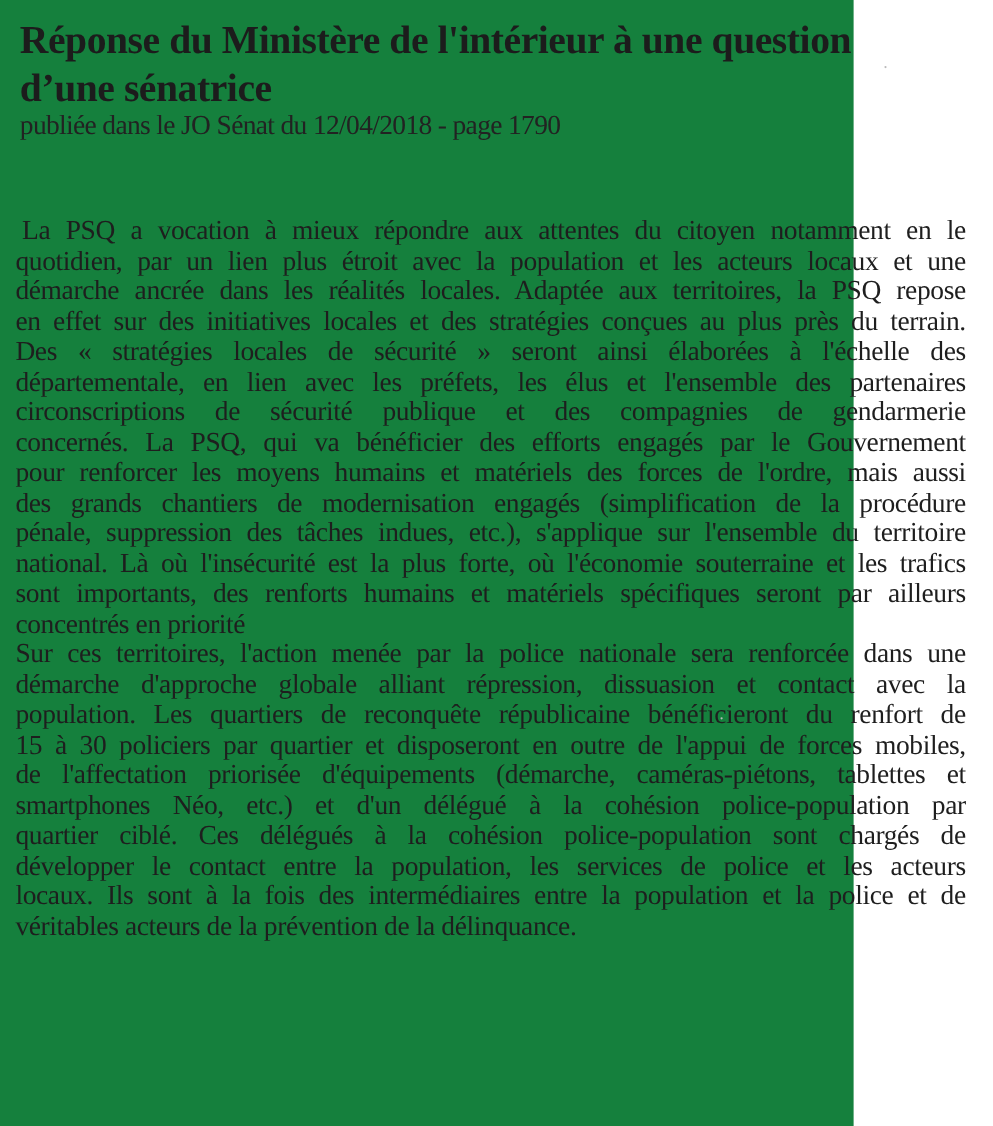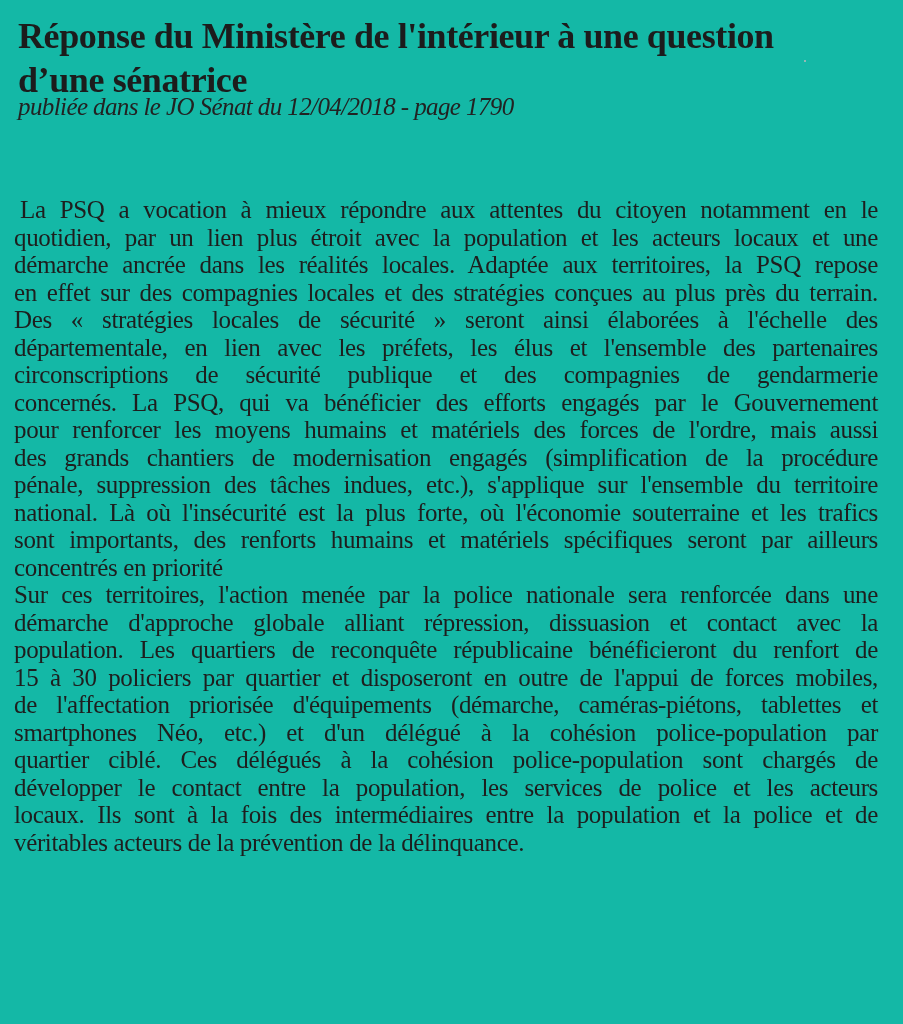--- a/index.html
+++ b/index.html
@@ -12,23 +12,23 @@
       height: 1024px;
       overflow: hidden;
       position: relative;
       font-family: "Liberation Serif", "DejaVu Serif", serif;
       color: #1a1a1a;
     }
     .page {
       position: absolute;
       left: 0;
       top: 0;
-      width: 903px;
+      width: 776px;
       height: 1024px;
-      background: #14b8a6;
+      background: #15803d;
     }
     .title {
       position: absolute;
       left: 18px;
       top: 14px;
       width: 870px;
       margin: 0;
       font-family: "Liberation Serif", "DejaVu Serif", serif;
       font-weight: bold;
       font-size: 36px;
@@ -36,28 +36,27 @@
       color: #1c1c1c;
       letter-spacing: -0.4px;
     }
     .title .line {
       display: block;
       white-space: nowrap;
     }
     .subtitle {
       position: absolute;
       left: 18px;
-      top: 92px;
+      top: 100px;
       margin: 0;
       font-size: 25px;
       line-height: 30px;
       color: #222;
       letter-spacing: -0.6px;
       white-space: nowrap;
-      font-style: italic;
     }
     .body-text {
       position: absolute;
       left: 14px;
       top: 196px;
       width: 864px;
       font-size: 25px;
       line-height: 27.5px;
       color: #1e1e1e;
     }
@@ -94,21 +93,21 @@
     <span class="line">d’une sénatrice</span>
   </h1>
 
   <p class="subtitle">publiée dans le JO Sénat du 12/04/2018 - page 1790</p>
 
   <div class="body-text">
     <div>
       <span class="ln indent">La PSQ a vocation à mieux répondre aux attentes du citoyen notamment en le</span>
       <span class="ln">quotidien, par un lien plus étroit avec la population et les acteurs locaux et une</span>
       <span class="ln">démarche ancrée dans les réalités locales. Adaptée aux territoires, la PSQ repose</span>
-      <span class="ln">en effet sur des compagnies locales et des stratégies conçues au plus près du terrain.</span>
+      <span class="ln">en effet sur des initiatives locales et des stratégies conçues au plus près du terrain.</span>
       <span class="ln">Des « stratégies locales de sécurité » seront ainsi élaborées à l'échelle des</span>
       <span class="ln">départementale, en lien avec les préfets, les élus et l'ensemble des partenaires</span>
       <span class="ln">circonscriptions de sécurité publique et des compagnies de gendarmerie</span>
       <span class="ln">concernés. La PSQ, qui va bénéficier des efforts engagés par le Gouvernement</span>
       <span class="ln">pour renforcer les moyens humains et matériels des forces de l'ordre, mais aussi</span>
       <span class="ln">des grands chantiers de modernisation engagés (simplification de la procédure</span>
       <span class="ln">pénale, suppression des tâches indues, etc.), s'applique sur l'ensemble du territoire</span>
       <span class="ln">national. Là où l'insécurité est la plus forte, où l'économie souterraine et les trafics</span>
       <span class="ln">sont importants, des renforts humains et matériels spécifiques seront par ailleurs</span>
       <span class="ln last">concentrés en priorité</span>

